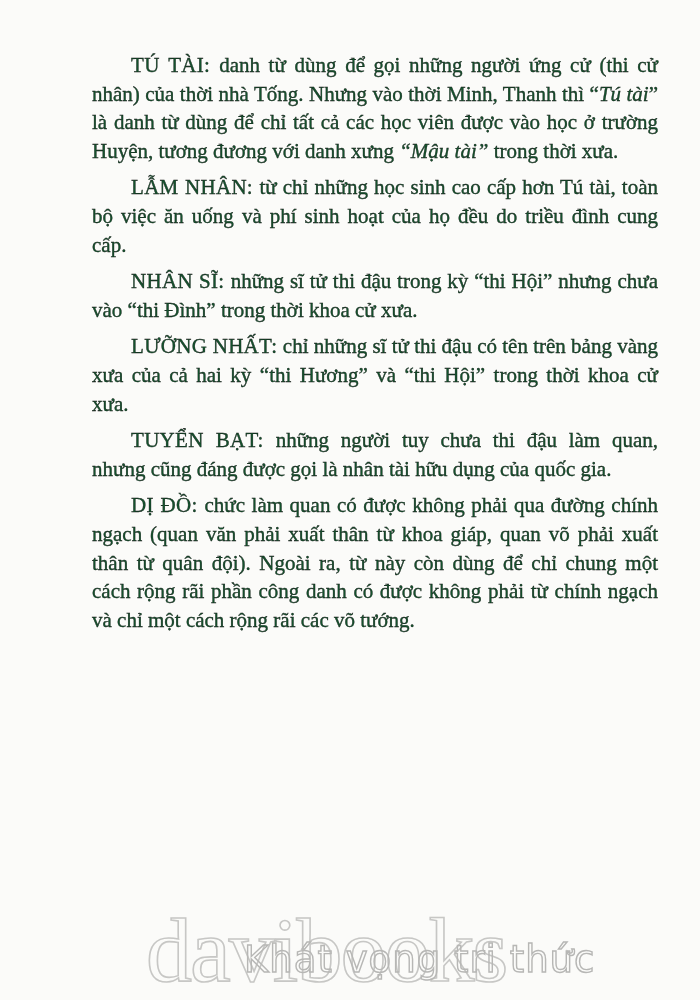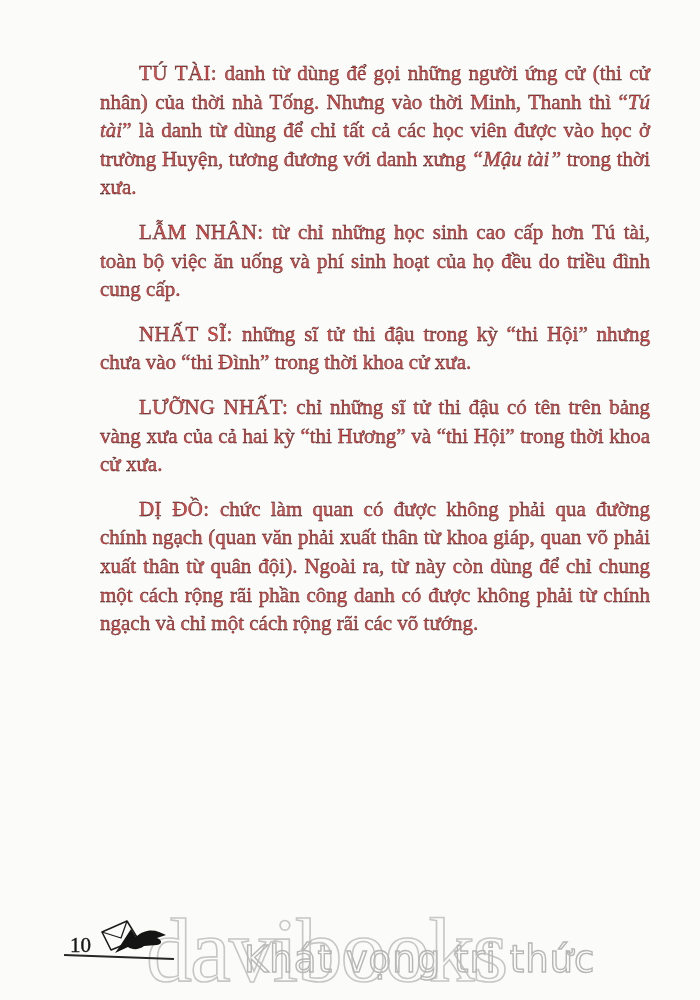--- a/index.html
+++ b/index.html
@@ -15,26 +15,26 @@
     overflow: hidden;
     color: #171717;
   }
   .text-column {
     position: absolute;
     left: 84px; top: 43px;
     width: 582px;
     z-index: 2;
   }
   p.para {
-    margin: 16px;
+    margin: 8px;
     text-align: justify;
     text-indent: 39px;
     font-size: 21px;
     line-height: 28.6px;
-    color: #ef4444;
+    color: #14532d;
     -webkit-text-stroke: 0.35px #171717;
   }
   p.para .italic { font-style: italic; }
   p.para .term { letter-spacing: 0.3px; }
 
   
   .watermark-brand {
     position: absolute;
     left: 146px; top: 904px;
     z-index: 1;
@@ -88,39 +88,20 @@
 <body>
 
 <div class="page">
 
   <div class="watermark-brand">davibooks</div>
   <div class="watermark-slogan">Khát vọng tri thức</div>
 
   <div class="text-column">
       <p class="para"><span class="term">TÚ TÀI: </span><span>danh từ dùng để gọi những người ứng cử (thi cử nhân) của thời nhà Tống. Nhưng vào thời Minh, Thanh thì “</span><span class="italic">Tú tài</span><span>” là danh từ dùng để chỉ tất cả các học viên được vào học ở trường Huyện, tương đương với danh xưng </span><span class="italic">“Mậu tài”</span><span> trong thời xưa.</span></p>
       <p class="para"><span class="term">LẪM NHÂN: </span><span>từ chỉ những học sinh cao cấp hơn Tú tài, toàn bộ việc ăn uống và phí sinh hoạt của họ đều do triều đình cung cấp.</span></p>
-      <p class="para"><span class="term">NHẤT SĨ: </span><span>những sĩ tử thi đậu trong kỳ “thi Hội” nhưng chưa vào “thi Đình” trong thời khoa cử xưa.</span></p>
+      <p class="para"><span class="term">NHÂN SĨ: </span><span>những sĩ tử thi đậu trong kỳ “thi Hội” nhưng chưa vào “thi Đình” trong thời khoa cử xưa.</span></p>
       <p class="para"><span class="term">LƯỠNG NHẤT: </span><span>chỉ những sĩ tử thi đậu có tên trên bảng vàng xưa của cả hai kỳ “thi Hương” và “thi Hội” trong thời khoa cử xưa.</span></p>
+      <p class="para"><span class="term">TUYỂN BẠT: </span><span>những người tuy chưa thi đậu làm quan, nhưng cũng đáng được gọi là nhân tài hữu dụng của quốc gia.</span></p>
       <p class="para"><span class="term">DỊ ĐỒ: </span><span>chức làm quan có được không phải qua đường chính ngạch (quan văn phải xuất thân từ khoa giáp, quan võ phải xuất thân từ quân đội). Ngoài ra, từ này còn dùng để chỉ chung một cách rộng rãi phần công danh có được không phải từ chính ngạch và chỉ một cách rộng rãi các võ tướng.</span></p>
     </div>
 
-  <div class="footer">
-    <span class="page-number">10</span>
-    <span class="logo-wrap">
-      <span class="logo-underline"></span>
-      <svg width="84" height="48" viewBox="0 0 84 46" aria-hidden="true">
-
-        <polygon points="10,15 35,4 46,22 19,33" fill="#fbfbf9" stroke="#1c1c1c" stroke-width="1.6" stroke-linejoin="round"></polygon>
-        <polyline points="10,15 29,21 35,4" fill="none" stroke="#1c1c1c" stroke-width="1.3" stroke-linejoin="round"></polyline>
-
-        <path d="M28,29
-                 L39,12 L44,20
-                 C50,14 59,12 67,15
-                 L74,18 L65,21
-                 C70,23 71,27 65,28
-                 L52,29
-                 C47,33 40,33 36,30
-                 L23,36 Z" fill="#141414"></path>
-      </svg>
-    </span>
-  </div>
 
 </div>
 
 </body></html>

